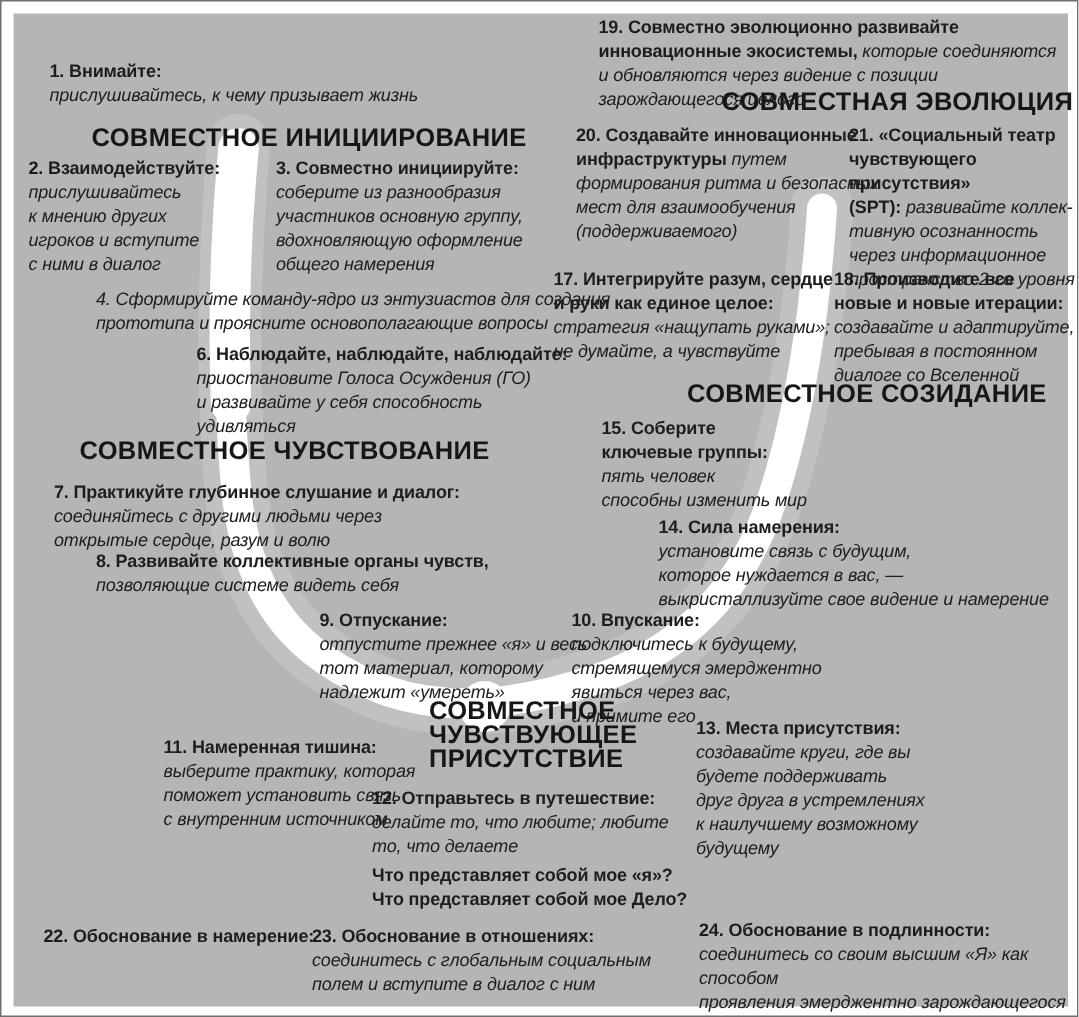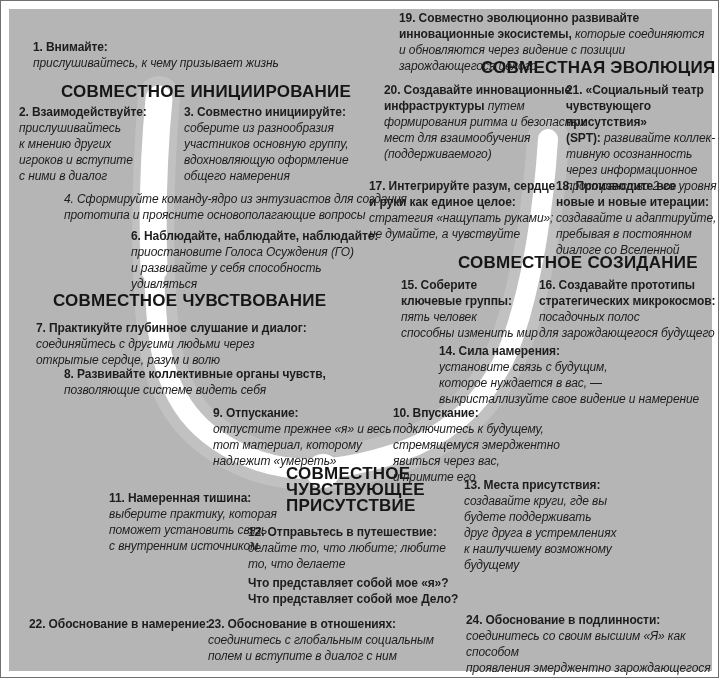--- a/index.html
+++ b/index.html
@@ -15,21 +15,21 @@
     white-space:pre-line;letter-spacing:-0.1px;
   }
   .step b{font-weight:700;font-style:normal;}
   .step i{font-style:italic;font-weight:400;text-align:right;}
   .hdr{font-weight:700;font-size:17px;letter-spacing:.25px;color:#161616;}
   .q{font-weight:700;}
   
   .s1{left:32px;top:38px}   .s2{left:18px;top:103px}  .s3{left:183px;top:103px}
   .s4{left:63px;top:190px}  .s5{left:8px;top:227px}   .s6{left:130px;top:227px}
   .s7{left:35px;top:319px}  .s8{left:63px;top:365px}  .s9{left:212px;top:404px}
-  .s10{left:392px;top:404px}.s11{left:108px;top:489px}.s12{left:247px;top:523px}
+  .s10{left:380px;top:404px}.s11{left:108px;top:489px}.s12{left:247px;top:523px}
   .s13{left:463px;top:476px}.s14{left:438px;top:342px}.s15{left:400px;top:276px}
   .s16{left:538px;top:276px}.s17{left:368px;top:177px}.s18{left:555px;top:177px}
   .s19{left:398px;top:9px}  .s20{left:383px;top:81px} .s21{left:565px;top:81px}
   .s22{left:28px;top:615px} .s23{left:207px;top:615px}.s24{left:465px;top:611px}
   
   .h-init{left:60px;top:83px}
   .h-sense{left:52px;top:292px}
   .h-presence{left:285px;top:465px}
   .h-create{left:457px;top:254px}
   .h-evo{left:480px;top:59px}
@@ -105,24 +105,20 @@
 к наилучшему возможному
 будущему</i></div>
   <div class="step s14"><b>14. Сила намерения:
 </b><i>установите связь с будущим,
 которое нуждается в вас, —
 выкристаллизуйте свое видение и намерение</i></div>
   <div class="step s15"><b>15. Соберите
 ключевые группы:
 </b><i>пять человек
 способны изменить мир</i></div>
-  <div class="step s16"><b>16. Создавайте прототипы
-стратегических микрокосмов:
-</b><i>посадочных полос
-для зарождающегося будущего</i></div>
   <div class="step s17"><b>17. Интегрируйте разум, сердце
 и руки как единое целое:
 </b><i>стратегия «нащупать руками»;
 не думайте, а чувствуйте</i></div>
   <div class="step s18"><b>18. Производите все
 новые и новые итерации:
 </b><i>создавайте и адаптируйте,
 пребывая в постоянном
 диалоге со Вселенной</i></div>
   <div class="step s19"><b>19. Совместно эволюционно развивайте

